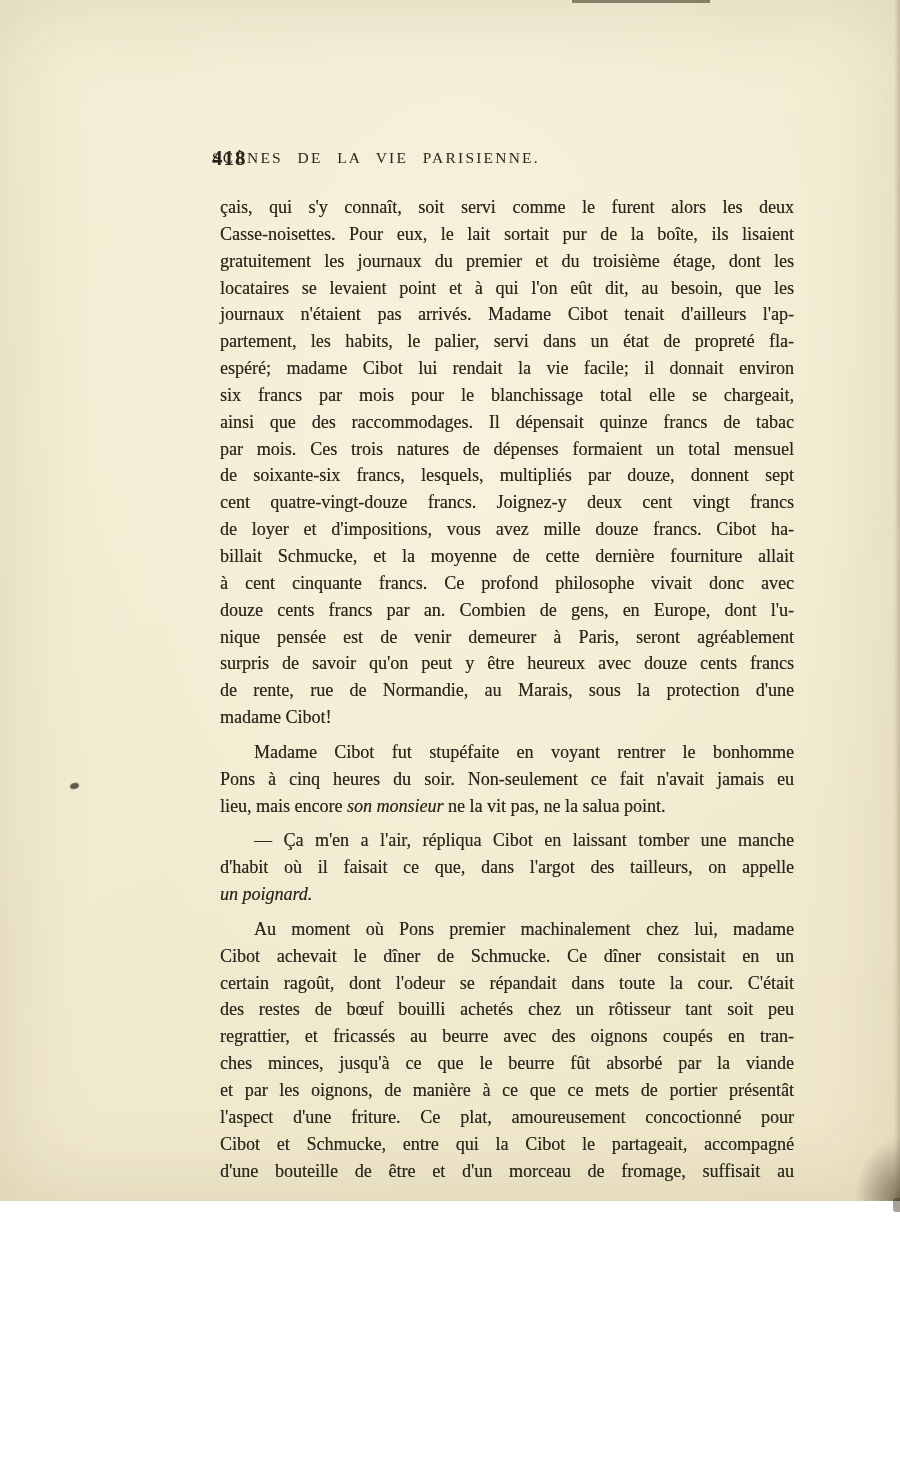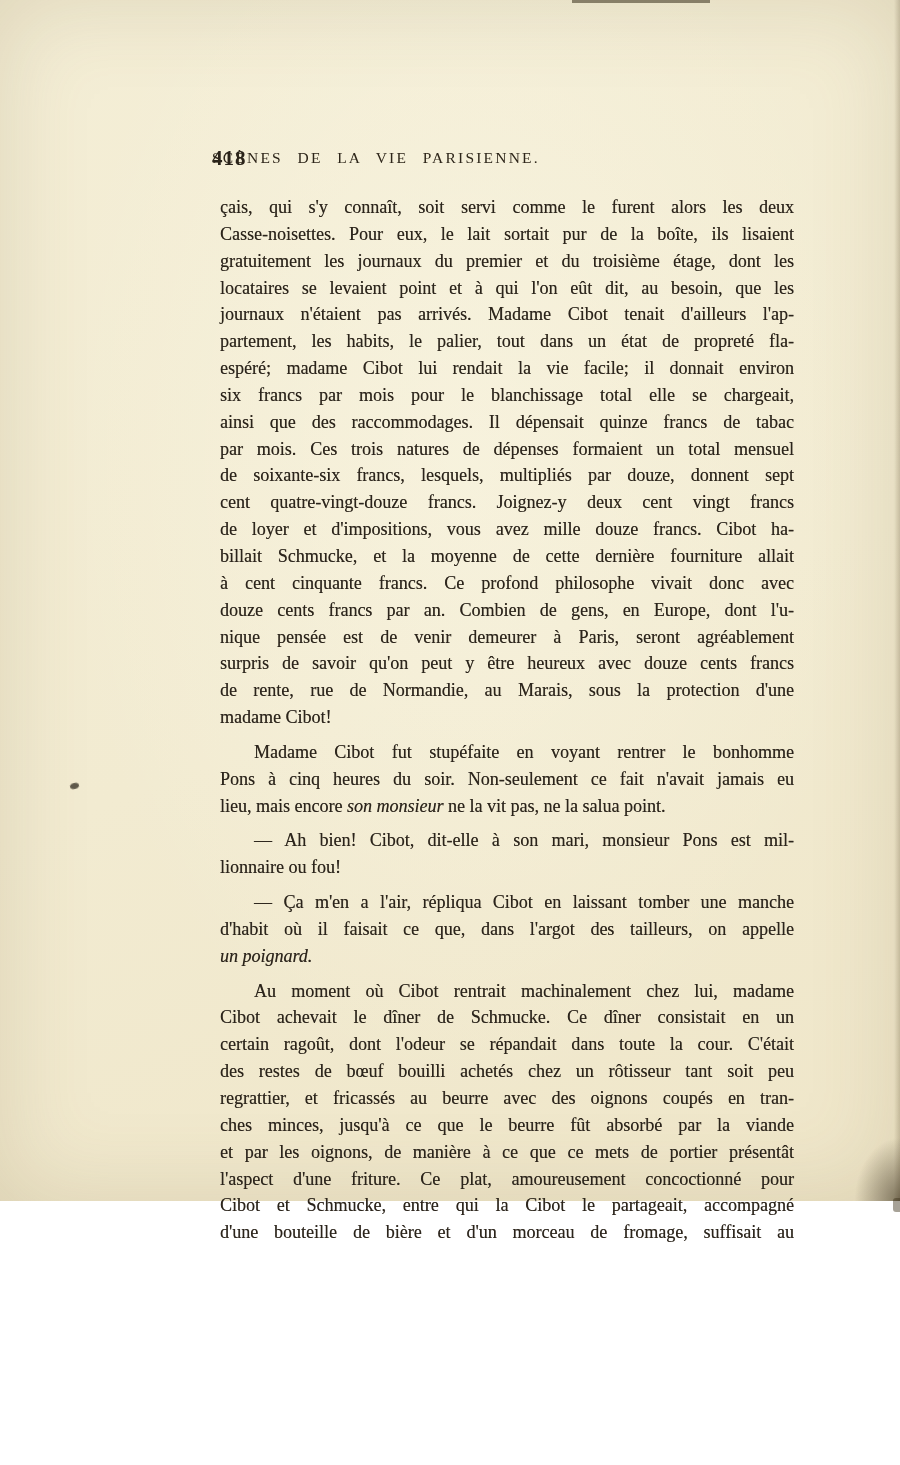--- a/index.html
+++ b/index.html
@@ -133,21 +133,21 @@
 
   <div class="margin-mark"></div>
 
   <main class="text-block">
       <div class="paragraph">
         <div class="line"><span>çais, qui s'y connaît, soit servi comme le furent alors les deux</span></div>
         <div class="line"><span>Casse-noisettes. Pour eux, le lait sortait pur de la boîte, ils lisaient</span></div>
         <div class="line"><span>gratuitement les journaux du premier et du troisième étage, dont les</span></div>
         <div class="line"><span>locataires se levaient point et à qui l'on eût dit, au besoin, que les</span></div>
         <div class="line"><span>journaux n'étaient pas arrivés. Madame Cibot tenait d'ailleurs l'ap-</span></div>
-        <div class="line"><span>partement, les habits, le palier, tout dans un état de propreté fla-</span></div>
+        <div class="line"><span>partement, les habits, le palier, servi dans un état de propreté fla-</span></div>
         <div class="line"><span>espéré; madame Cibot lui rendait la vie facile; il donnait environ</span></div>
         <div class="line"><span>six francs par mois pour le blanchissage total elle se chargeait,</span></div>
         <div class="line"><span>ainsi que des raccommodages. Il dépensait quinze francs de tabac</span></div>
         <div class="line"><span>par mois. Ces trois natures de dépenses formaient un total mensuel</span></div>
         <div class="line"><span>de soixante-six francs, lesquels, multipliés par douze, donnent sept</span></div>
         <div class="line"><span>cent quatre-vingt-douze francs. Joignez-y deux cent vingt francs</span></div>
         <div class="line"><span>de loyer et d'impositions, vous avez mille douze francs. Cibot ha-</span></div>
         <div class="line"><span>billait Schmucke, et la moyenne de cette dernière fourniture allait</span></div>
         <div class="line"><span>à cent cinquante francs. Ce profond philosophe vivait donc avec</span></div>
         <div class="line"><span>douze cents francs par an. Combien de gens, en Europe, dont l'u-</span></div>
@@ -155,35 +155,31 @@
         <div class="line"><span>surpris de savoir qu'on peut y être heureux avec douze cents francs</span></div>
         <div class="line"><span>de rente, rue de Normandie, au Marais, sous la protection d'une</span></div>
         <div class="line last"><span>madame Cibot!</span></div>
       </div>
       <div class="paragraph">
         <div class="line indent"><span>Madame Cibot fut stupéfaite en voyant rentrer le bonhomme</span></div>
         <div class="line"><span>Pons à cinq heures du soir. Non-seulement ce fait n'avait jamais eu</span></div>
         <div class="line last"><span>lieu, mais encore </span><span class="it">son monsieur</span><span> ne la vit pas, ne la salua point.</span></div>
       </div>
       <div class="paragraph">
-        <div class="line indent"><span>— Ah bien! Cibot, dit-elle à son mari, monsieur Pons est mil-</span></div>
-        <div class="line last"><span>lionnaire ou fou!</span></div>
-      </div>
-      <div class="paragraph">
         <div class="line indent"><span>— Ça m'en a l'air, répliqua Cibot en laissant tomber une manche</span></div>
         <div class="line"><span>d'habit où il faisait ce que, dans l'argot des tailleurs, on appelle</span></div>
         <div class="line last"><span class="it">un poignard.</span></div>
       </div>
       <div class="paragraph">
-        <div class="line indent"><span>Au moment où Cibot rentrait machinalement chez lui, madame</span></div>
+        <div class="line indent"><span>Au moment où Pons premier machinalement chez lui, madame</span></div>
         <div class="line"><span>Cibot achevait le dîner de Schmucke. Ce dîner consistait en un</span></div>
         <div class="line"><span>certain ragoût, dont l'odeur se répandait dans toute la cour. C'était</span></div>
         <div class="line"><span>des restes de bœuf bouilli achetés chez un rôtisseur tant soit peu</span></div>
         <div class="line"><span>regrattier, et fricassés au beurre avec des oignons coupés en tran-</span></div>
         <div class="line"><span>ches minces, jusqu'à ce que le beurre fût absorbé par la viande</span></div>
         <div class="line"><span>et par les oignons, de manière à ce que ce mets de portier présentât</span></div>
         <div class="line"><span>l'aspect d'une friture. Ce plat, amoureusement concoctionné pour</span></div>
         <div class="line"><span>Cibot et Schmucke, entre qui la Cibot le partageait, accompagné</span></div>
-        <div class="line"><span>d'une bouteille de bière et d'un morceau de fromage, suffisait au</span></div>
+        <div class="line"><span>d'une bouteille de être et d'un morceau de fromage, suffisait au</span></div>
       </div>
     </main>
 
 </div>
 
 </body></html>

